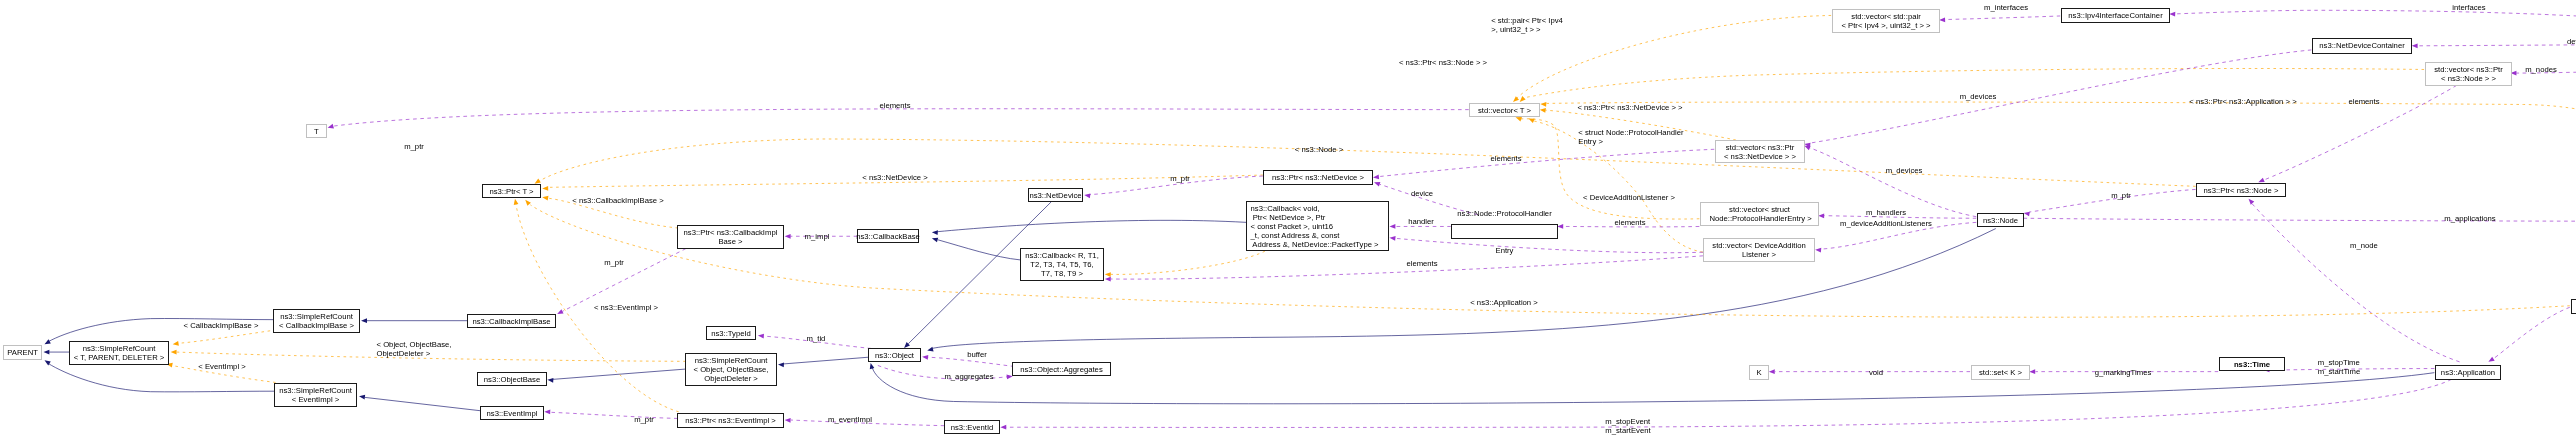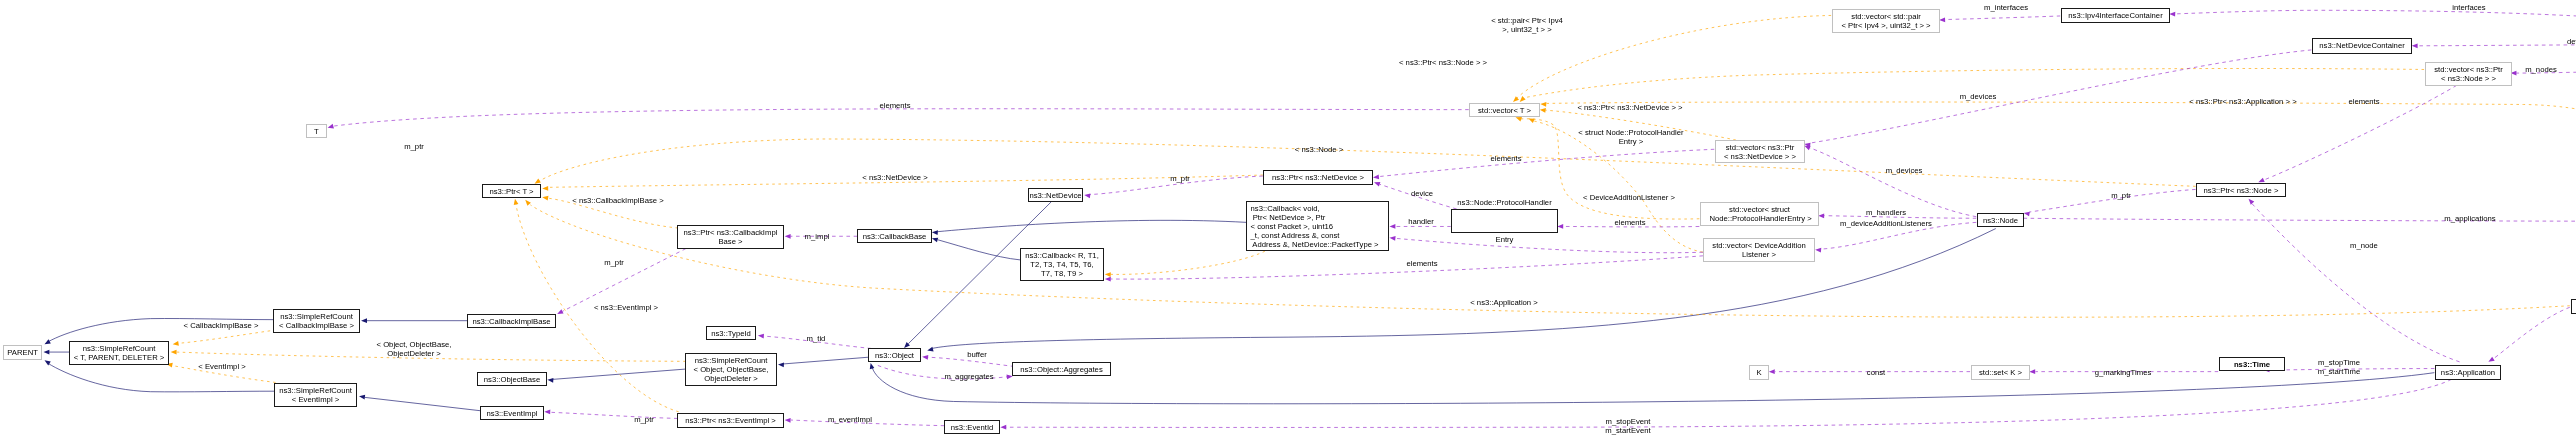--- a/index.html
+++ b/index.html
@@ -6,21 +6,21 @@
   #canvas{position:relative;width:2833px;height:437px;background:#fff;overflow:hidden;
     font-family:"Liberation Sans",sans-serif;font-size:7.7px;color:#000;}
   svg#edges{position:absolute;left:0;top:0;}
   .node{position:absolute;box-sizing:border-box;display:flex;flex-direction:column;
     align-items:center;justify-content:center;text-align:center;line-height:9px;
     font-size:7.7px;color:#000;background:#fff;border:0.5px solid #000;white-space:pre;z-index:2;}
   .node.dim{border-color:#c0c0c0;}
   .node.solid{border:0.5px solid #1a1a1a;}
   .node.solid-left{border:0.5px solid #1a1a1a;align-items:flex-start;text-align:left;padding-left:3.6px;}
   .elabel{position:absolute;font-size:7.7px;line-height:9px;color:#000;white-space:pre;
-    text-align:center;transform:translate(-50%,0);z-index:3;}
+    transform:translate(-50%,0);z-index:3;}
   path.e{fill:none;stroke-width:1.3;}
   polygon.ah{stroke:none;}
 </style>
 </head>
 <body>
 
 <div id="canvas">
 <svg id="edges" width="2833" height="437" viewBox="0 0 5499 849">
       <path class="e" d="M 529,621 C 450,621 360,618 290,619 C 200,622 125,645 91,664" stroke="#191970"></path>
       <polygon class="ah" points="84.0,669.0 91.7,659.3 96.3,667.2" fill="#191970"></polygon>
@@ -152,29 +152,29 @@
     <div class="node dim" style="left: 3.1px; top: 345px; width: 39px; height: 15px;"><span>PARENT</span></div>
     <div class="node solid" style="left: 274px; top: 383px; width: 83px; height: 24px;"><span>ns3::SimpleRefCount</span><span>&lt; EventImpl &gt;</span></div>
     <div class="node solid" style="left: 467px; top: 314px; width: 89px; height: 14px;"><span>ns3::CallbackImplBase</span></div>
     <div class="node solid" style="left: 477px; top: 372px; width: 70px; height: 14.4px;"><span>ns3::ObjectBase</span></div>
     <div class="node solid" style="left: 480px; top: 406px; width: 64px; height: 14.4px;"><span>ns3::EventImpl</span></div>
     <div class="node solid" style="left: 677px; top: 225px; width: 107px; height: 24px;"><span>ns3::Ptr&lt; ns3::CallbackImpl</span><span>Base &gt;</span></div>
     <div class="node solid" style="left: 706px; top: 326px; width: 50px; height: 14.4px;"><span>ns3::TypeId</span></div>
     <div class="node solid" style="left: 685px; top: 353px; width: 92px; height: 33px;"><span>ns3::SimpleRefCount</span><span>&lt; Object, ObjectBase,</span><span>ObjectDeleter &gt;</span></div>
     <div class="node solid" style="left: 677px; top: 413px; width: 107px; height: 15px;"><span>ns3::Ptr&lt; ns3::EventImpl &gt;</span></div>
     <div class="node solid" style="left: 868px; top: 348px; width: 53px; height: 14.4px;"><span>ns3::Object</span></div>
-    <div class="node solid" style="left: 857px; top: 229px; width: 75px; height: 14.4px;"><span>ns3::CallbackBase</span></div>
+    <div class="node solid" style="left: 857px; top: 229px; width: 62px; height: 14.4px;"><span>ns3::CallbackBase</span></div>
     <div class="node solid" style="left: 1012px; top: 362px; width: 99px; height: 14.4px;"><span>ns3::Object::Aggregates</span></div>
     <div class="node solid" style="left: 944px; top: 420px; width: 56px; height: 14.4px;"><span>ns3::EventId</span></div>
     <div class="node solid" style="left: 1028px; top: 188px; width: 55px; height: 14.4px;"><span>ns3::NetDevice</span></div>
     <div class="node solid" style="left: 1020px; top: 248px; width: 84px; height: 33px;"><span>ns3::Callback&lt; R, T1,</span><span>T2, T3, T4, T5, T6,</span><span>T7, T8, T9 &gt;</span></div>
     <div class="node solid" style="left: 1263px; top: 170px; width: 110px; height: 15px;"><span>ns3::Ptr&lt; ns3::NetDevice &gt;</span></div>
     <div class="node solid-left" style="left: 1246px; top: 201px; width: 143px; height: 50px;"><span>ns3::Callback&lt; void,</span><span> Ptr&lt; NetDevice &gt;, Ptr</span><span>&lt; const Packet &gt;, uint16</span><span>_t, const Address &amp;, const</span><span> Address &amp;, NetDevice::PacketType &gt;</span></div>
     <div class="node dim" style="left: 1469px; top: 103px; width: 71px; height: 14.4px;"><span>std::vector&lt; T &gt;</span></div>
-    <div class="node solid" style="left: 1451px; top: 209px; width: 107px; height: 24px; gap: 28px;"><span>ns3::Node::ProtocolHandler</span><span>Entry</span></div>
+    <div class="node solid" style="left: 1451px; top: 224px; width: 107px; height: 15px; gap: 28px;"><span>ns3::Node::ProtocolHandler</span><span>Entry</span></div>
     <div class="node dim" style="left: 1715px; top: 140px; width: 90px; height: 23px;"><span>std::vector&lt; ns3::Ptr</span><span>&lt; ns3::NetDevice &gt; &gt;</span></div>
     <div class="node dim" style="left: 1700px; top: 202px; width: 119px; height: 24px;"><span>std::vector&lt; struct</span><span> Node::ProtocolHandlerEntry &gt;</span></div>
     <div class="node dim" style="left: 1703px; top: 238px; width: 112px; height: 24px;"><span>std::vector&lt; DeviceAddition</span><span>Listener &gt;</span></div>
     <div class="node dim" style="left: 1832px; top: 8.8px; width: 108px; height: 24px;"><span>std::vector&lt; std::pair</span><span>&lt; Ptr&lt; Ipv4 &gt;, uint32_t &gt; &gt;</span></div>
     <div class="node solid" style="left: 1977px; top: 213px; width: 47px; height: 14.4px;"><span>ns3::Node</span></div>
     <div class="node dim" style="left: 1749px; top: 365px; width: 20px; height: 15px;"><span>K</span></div>
     <div class="node dim" style="left: 1971px; top: 365px; width: 59px; height: 15px;"><span>std::set&lt; K &gt;</span></div>
     <div class="node solid" style="left: 2219px; top: 357px; width: 66px; height: 14.4px; font-weight: bold;"><span>ns3::Time</span></div>
     <div class="node solid" style="left: 2061px; top: 8.2px; width: 109px; height: 15px;"><span>ns3::Ipv4InterfaceContainer</span></div>
     <div class="node solid" style="left: 2312px; top: 38px; width: 100px; height: 15.5px;"><span>ns3::NetDeviceContainer</span></div>
@@ -215,19 +215,19 @@
     <div class="elabel" style="left: 2006px; top: 2.6px;"><div>m_interfaces</div></div>
     <div class="elabel" style="left: 2541px; top: 37px; margin-left: 39px;"><div>devices</div></div>
     <div class="elabel" style="left: 2541px; top: 65px;"><div>m_nodes</div></div>
     <div class="elabel" style="left: 1443px; top: 58px;"><div>&lt; ns3::Ptr&lt; ns3::Node &gt; &gt;</div></div>
     <div class="elabel" style="left: 1527px; top: 15.5px;"><div>&lt; std::pair&lt; Ptr&lt; Ipv4</div><div>&gt;, uint32_t &gt; &gt;</div></div>
     <div class="elabel" style="left: 2243px; top: 97px;"><div>&lt; ns3::Ptr&lt; ns3::Application &gt; &gt;</div></div>
     <div class="elabel" style="left: 2364px; top: 97px;"><div>elements</div></div>
     <div class="elabel" style="left: 2470px; top: 214px;"><div>m_applications</div></div>
     <div class="elabel" style="left: 2364px; top: 241px;"><div>m_node</div></div>
     <div class="elabel" style="left: 2339px; top: 358px;"><div>m_stopTime</div><div>m_startTime</div></div>
-    <div class="elabel" style="left: 1876px; top: 368px;"><div>const</div></div>
+    <div class="elabel" style="left: 1876px; top: 368px;"><div>void</div></div>
     <div class="elabel" style="left: 2123px; top: 368px;"><div>g_markingTimes</div></div>
     <div class="elabel" style="left: 1628px; top: 417px;"><div>m_stopEvent</div><div>m_startEvent</div></div>
     <div class="elabel" style="left: 1504px; top: 298px;"><div>&lt; ns3::Application &gt;</div></div>
     <div class="elabel" style="left: 1319px; top: 145px;"><div>&lt; ns3::Node &gt;</div></div>
   </div>
 
 
 </body></html>

